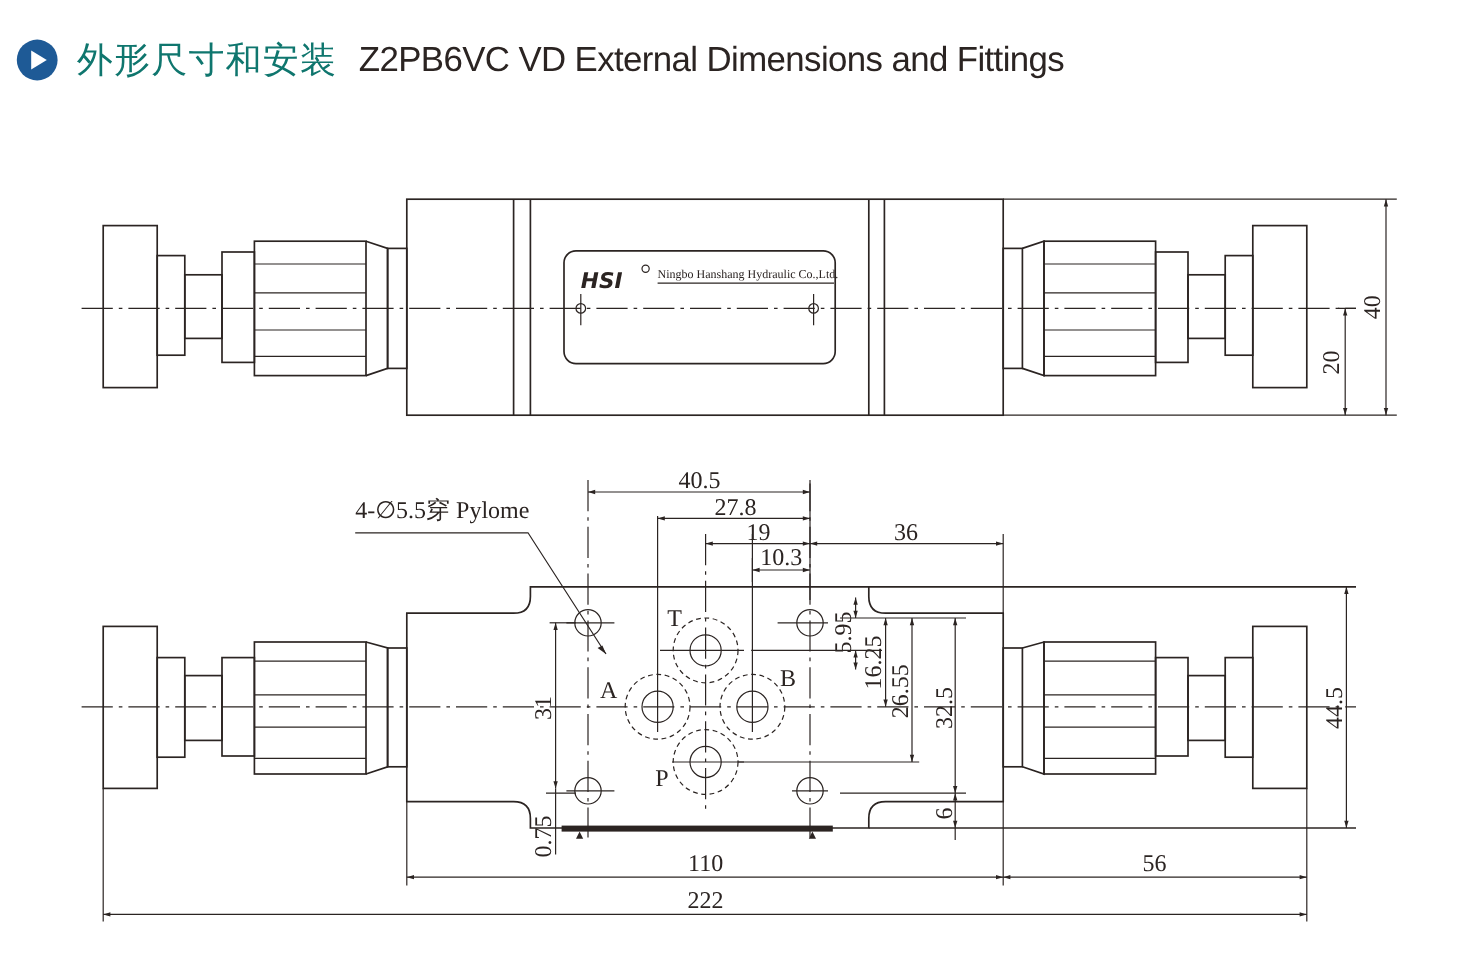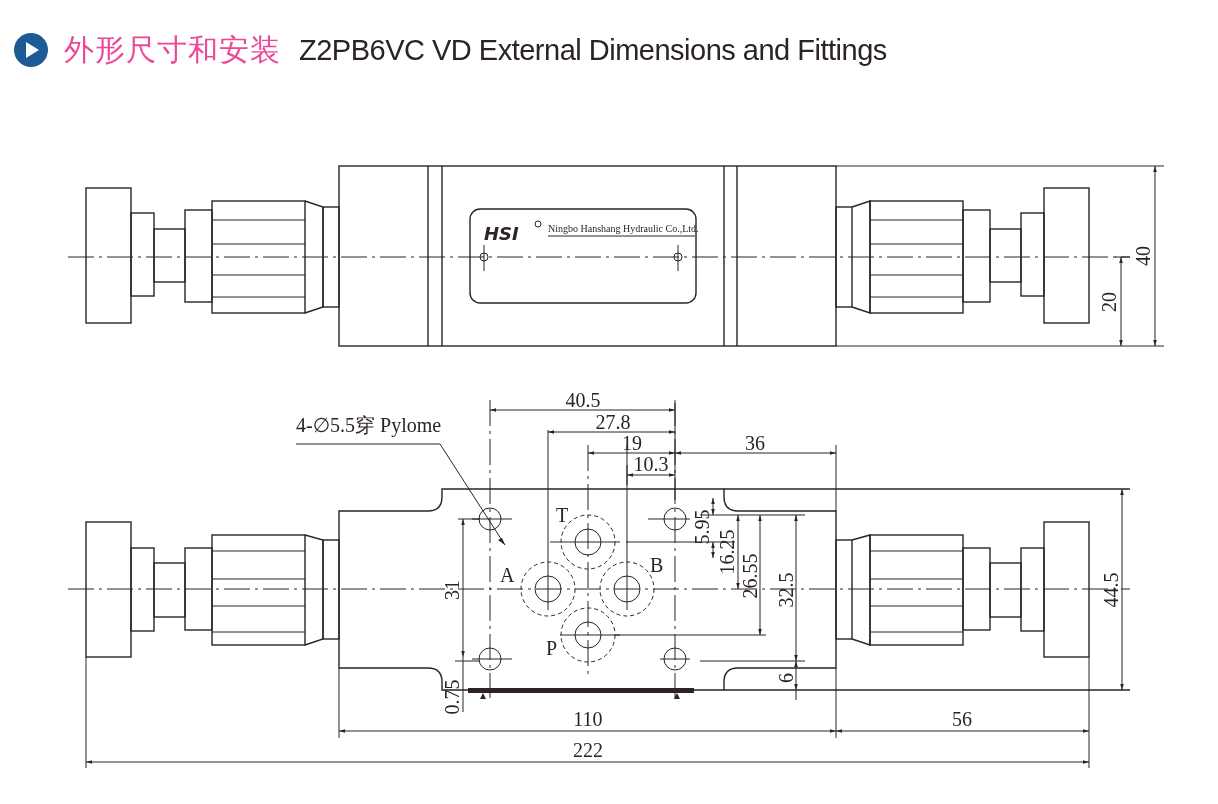--- a/index.html
+++ b/index.html
@@ -1,20 +1,20 @@
 <!DOCTYPE html>
 <html><head>
 <meta charset="utf-8">
 <style>
   html, body { margin: 0; padding: 0; background: #ffffff; }
   body { width: 1218px; height: 804px; position: relative; overflow: hidden; font-family: "DejaVu Sans", sans-serif; }
   .header { position: absolute; left: 14px; top: 28px; height: 44px; display: flex; align-items: center; }
   .play-icon { width: 34px; height: 34px; border-radius: 50%; background: #1e5a96; position: relative; margin-right: 16px; }
   .play-icon::after { content: ""; position: absolute; left: 12px; top: 9px; width: 0; height: 0; border-top: 8px solid transparent; border-bottom: 8px solid transparent; border-left: 13px solid #ffffff; }
-  .title-cn { font-family: "DejaVu Sans", sans-serif; font-size: 30px; color: #ec4899; letter-spacing: 1px; margin-right: 18px; }
+  .title-cn { font-family: "DejaVu Sans", sans-serif; font-size: 30px; color: #0f766e; letter-spacing: 1px; margin-right: 18px; }
   .title-en { font-family: "Liberation Sans", sans-serif; font-size: 29px; color: #2b2422; letter-spacing: -0.5px; text-align: center; }
   svg.drawing { position: absolute; left: 0; top: 0; }
   .ln { stroke: #2b2422; stroke-width: 1.4; fill: none; }
   .thin { stroke: #2b2422; stroke-width: 1; fill: none; }
   .cl { stroke: #2b2422; stroke-width: 1; fill: none; stroke-dasharray: 26 5 3 5; }
   .dash { stroke: #2b2422; stroke-width: 1; fill: none; stroke-dasharray: 4 3; }
   .dim { stroke: #2b2422; stroke-width: 1; fill: none; marker-start: url(#arr); marker-end: url(#arr); }
   .txt { font-family: "Liberation Serif", serif; font-size: 20px; fill: #2b2422; }
   .txt-sm { font-family: "Liberation Serif", serif; font-size: 10px; fill: #2b2422; }
 </style>

